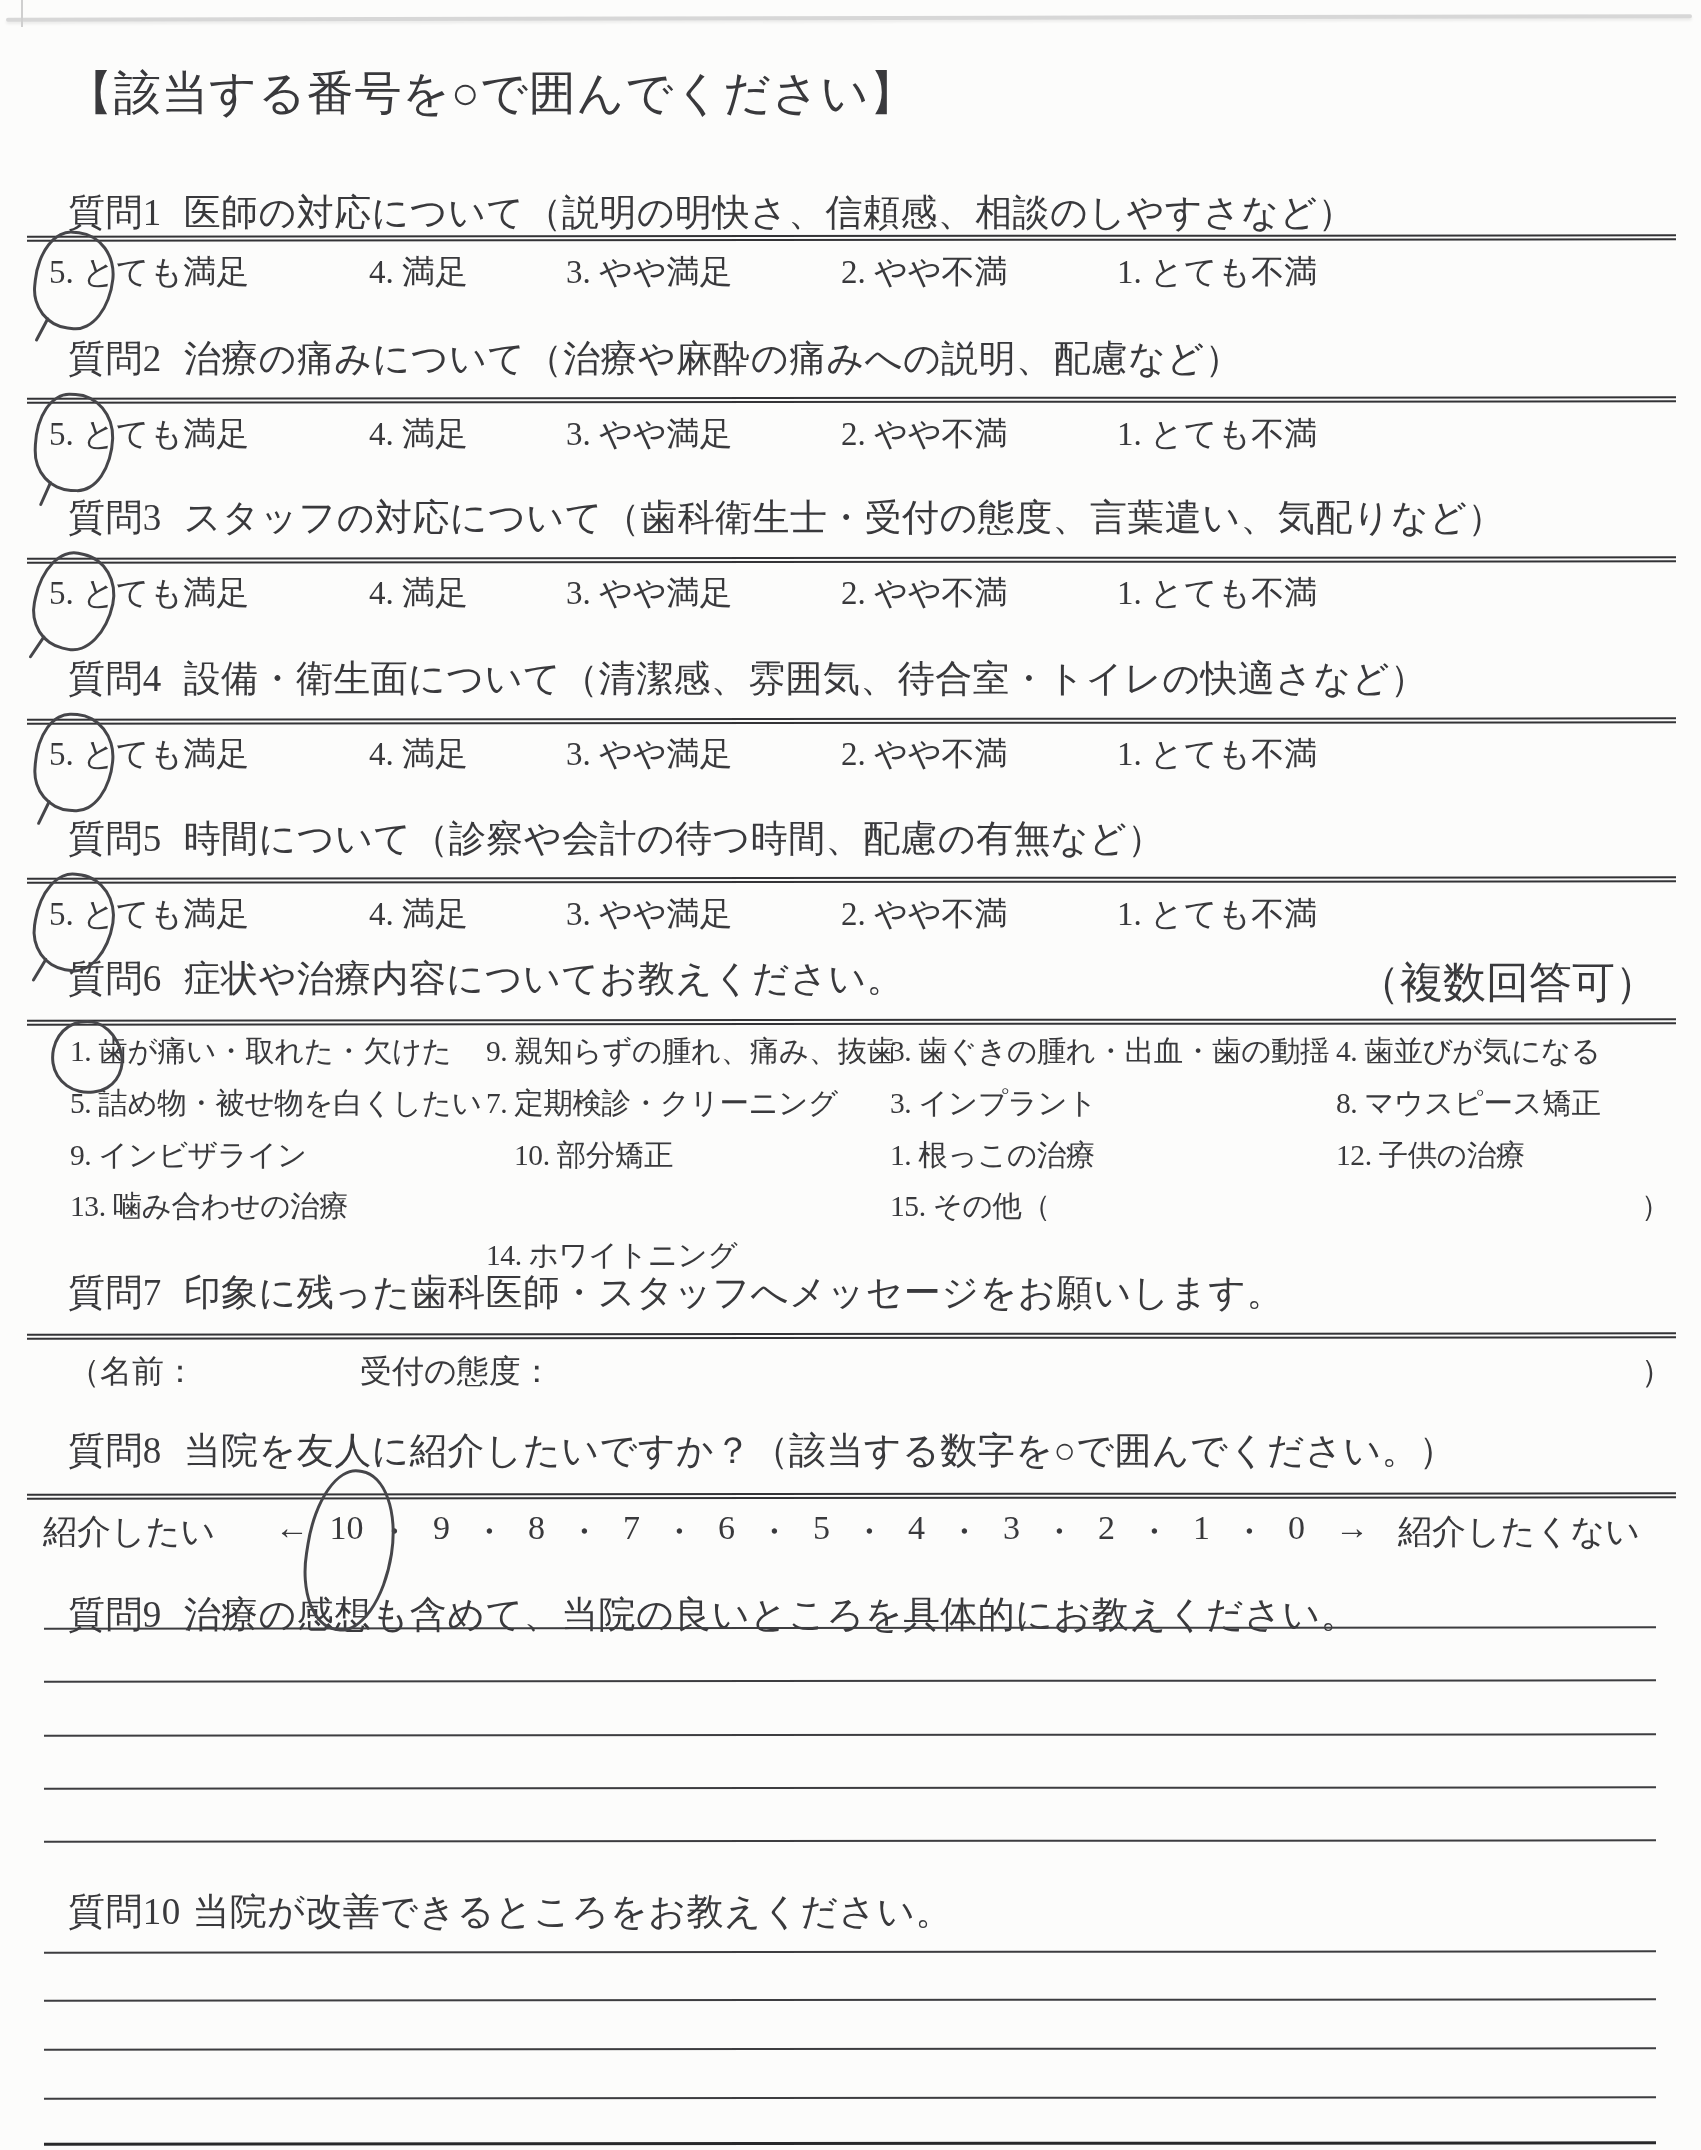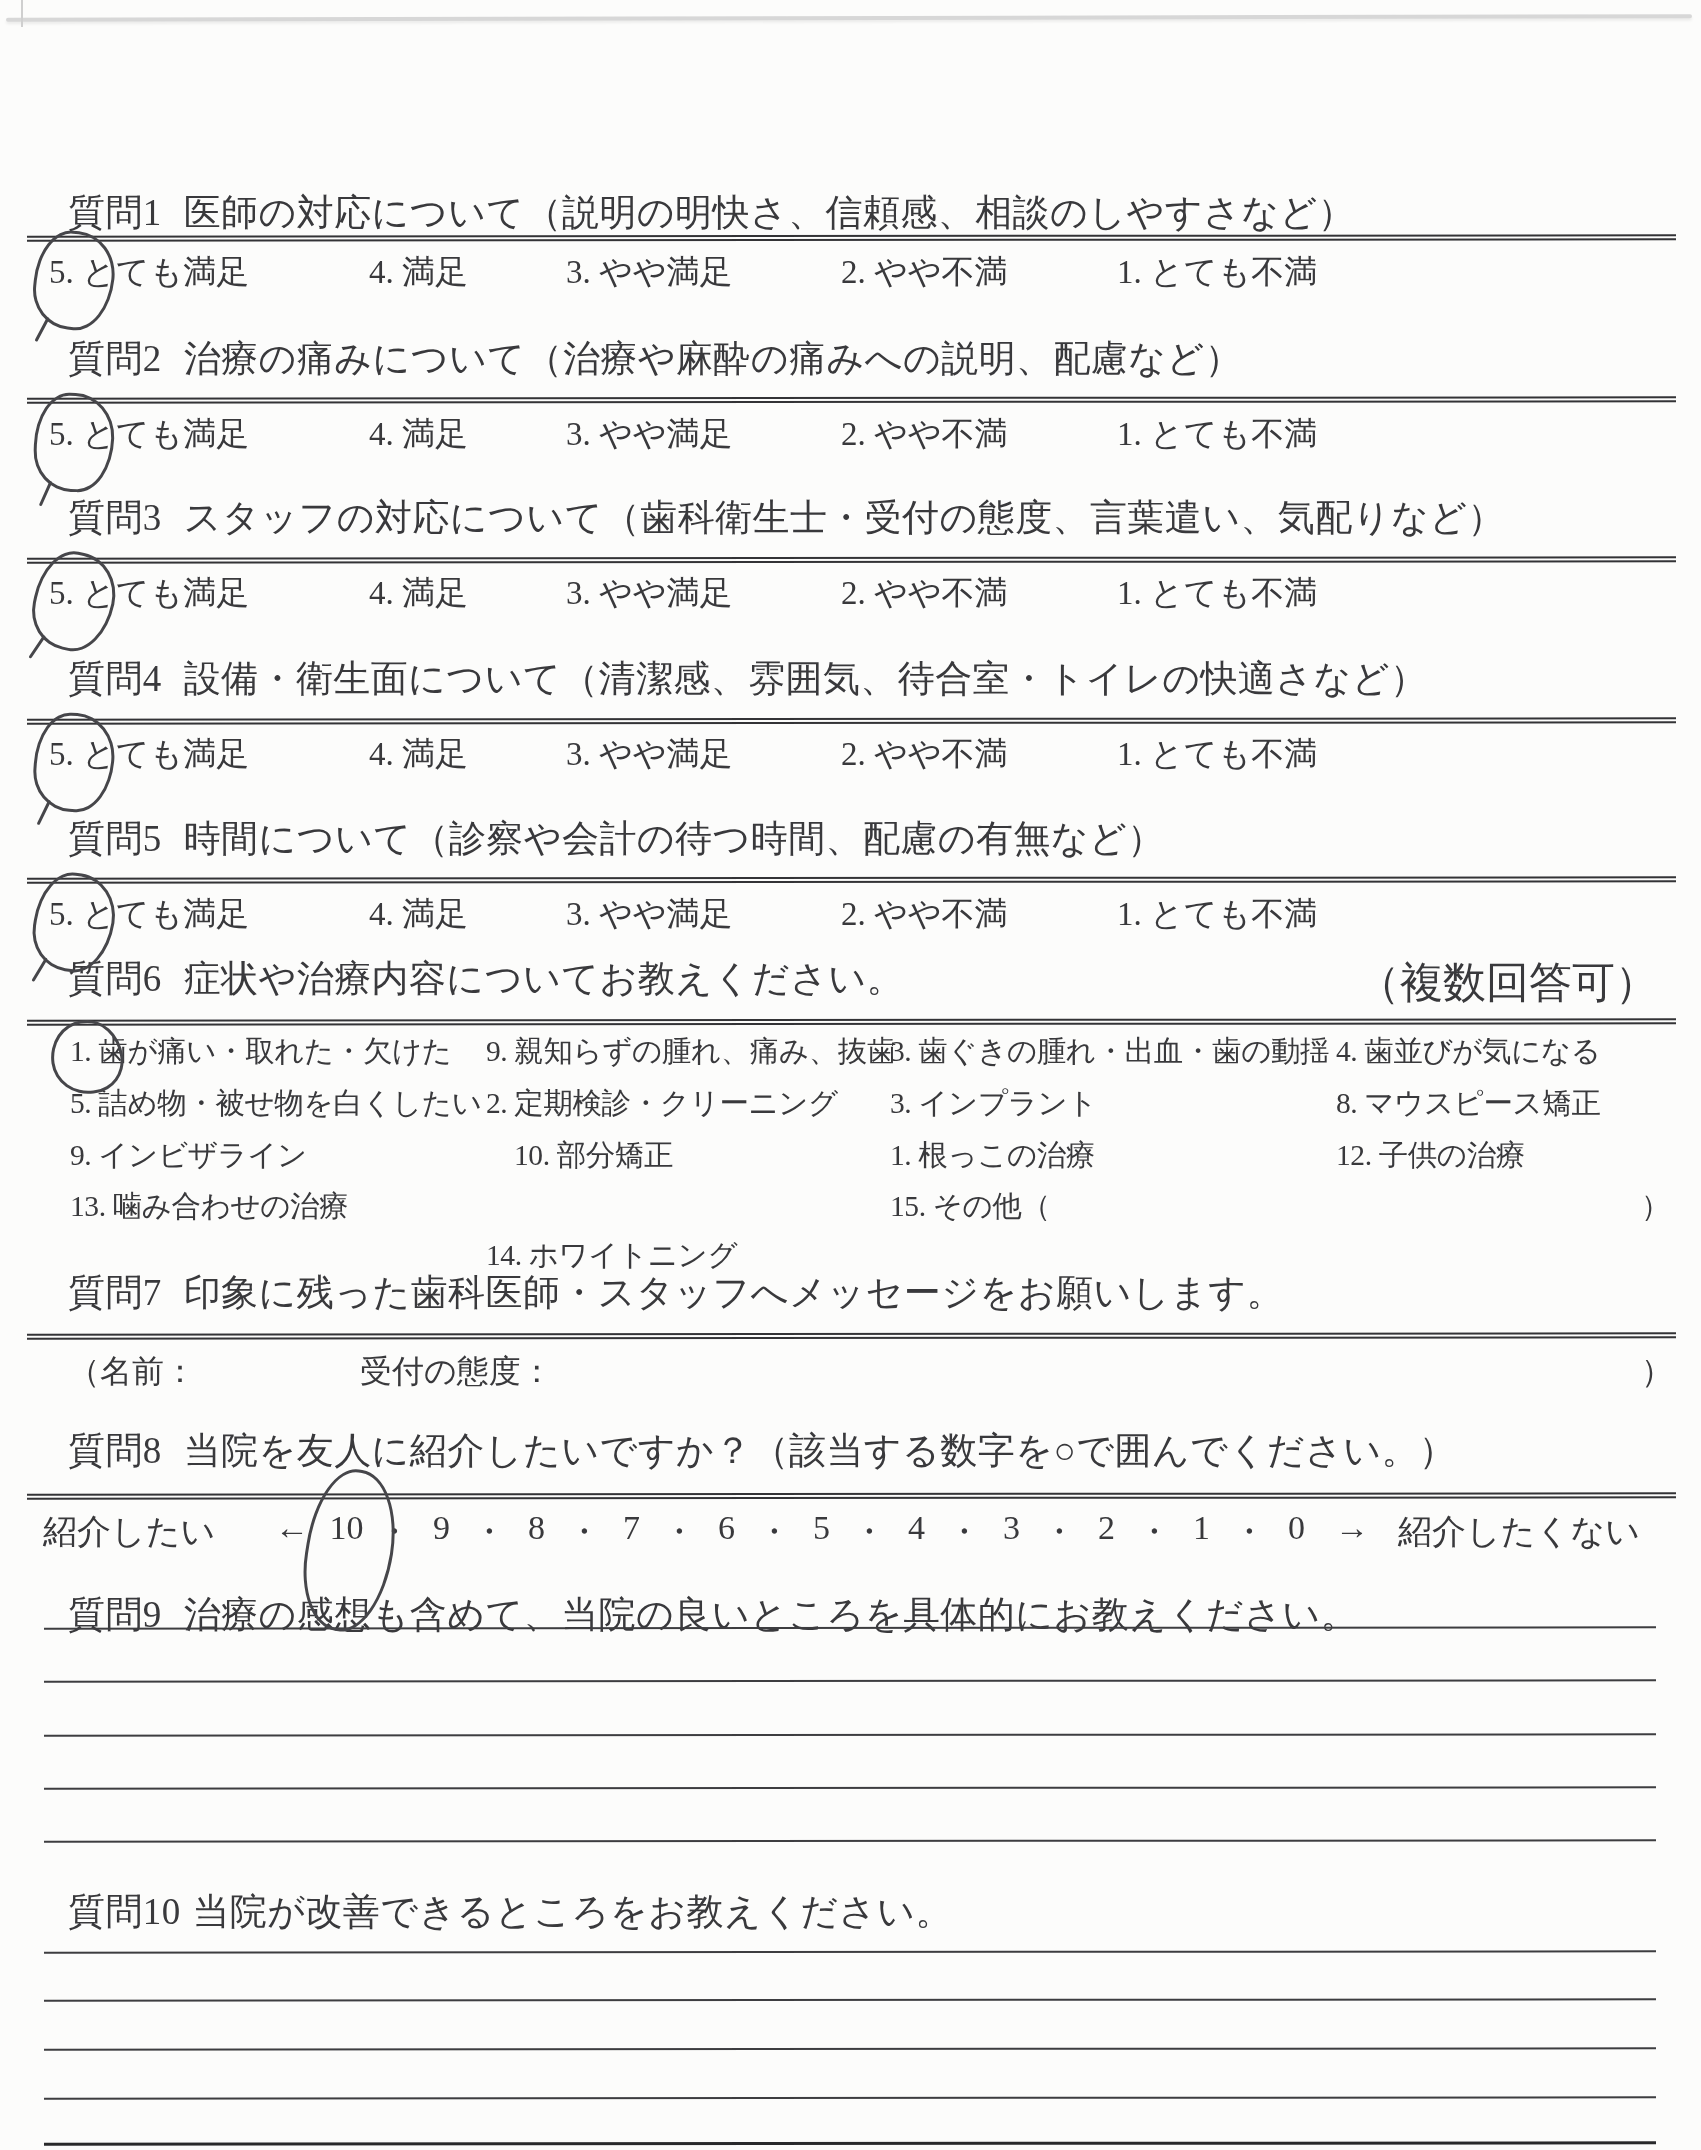--- a/index.html
+++ b/index.html
@@ -57,20 +57,21 @@
   .wline.heavy{border-top-width:3.7px;border-top-color:#29292b;}
 </style>
 </head>
 <body>
 
 <div class="sheet">
 
   <div class="scan-top"></div>
   <div class="scan-left-tick"></div>
 
+  <div class="page-title">【該当する番号を○で囲んでください】</div>
 
   <div>
     <div class="qtitle" style="top:188px">
       <span class="qlabel">質問1</span><span>医師の対応について（説明の明快さ、信頼感、相談のしやすさなど）</span>
     </div>
     <div class="rule" style="top:235px"></div>
     <div class="opts" style="top:250px">
       <span class="opt" style="left:0">
         <span class="opt-text">5. とても満足</span>
         <span class="hc hc-rating" style="transform:rotate(6deg)"></span>
@@ -159,21 +160,21 @@
 
     <span class="q6opt" style="left:70px;top:1032px;position:absolute">
       <span class="opt-text">1. 歯が痛い・取れた・欠けた</span>
       <span class="hc hc-q6"></span>
     </span>
     <span class="q6opt" style="left:486px;top:1032px">9. 親知らずの腫れ、痛み、抜歯</span>
     <span class="q6opt" style="left:890px;top:1032px">3. 歯ぐきの腫れ・出血・歯の動揺</span>
     <span class="q6opt" style="left:1336px;top:1032px">4. 歯並びが気になる</span>
 
     <span class="q6opt" style="left:70px;top:1084px">5. 詰め物・被せ物を白くしたい</span>
-    <span class="q6opt" style="left:486px;top:1084px">2. 定期検診・クリーニング</span>
+    <span class="q6opt" style="left:486px;top:1084px">7. 定期検診・クリーニング</span>
     <span class="q6opt" style="left:890px;top:1084px">3. インプラント</span>
     <span class="q6opt" style="left:1336px;top:1084px">8. マウスピース矯正</span>
 
     <span class="q6opt" style="left:70px;top:1136px">9. インビザライン</span>
     <span class="q6opt" style="left:514px;top:1136px">10. 部分矯正</span>
     <span class="q6opt" style="left:890px;top:1136px">1. 根っこの治療</span>
     <span class="q6opt" style="left:1336px;top:1136px">12. 子供の治療</span>
 
     <span class="q6opt" style="left:70px;top:1187px">13. 噛み合わせの治療</span>
     <span class="q6opt" style="left:486px;top:1236px">14. ホワイトニング</span>

